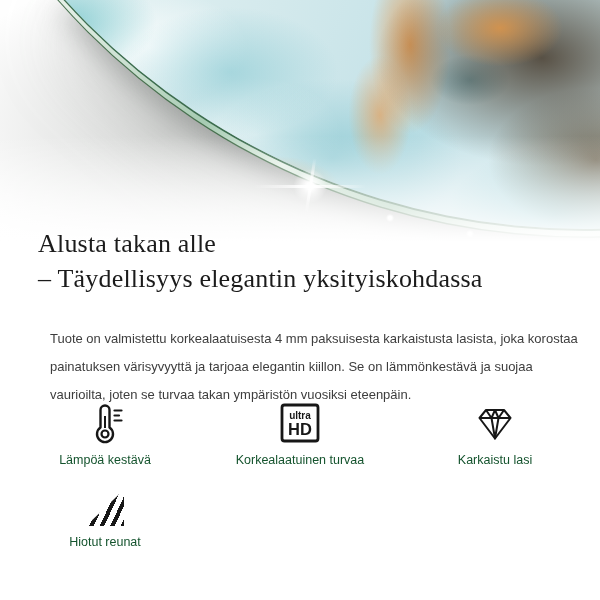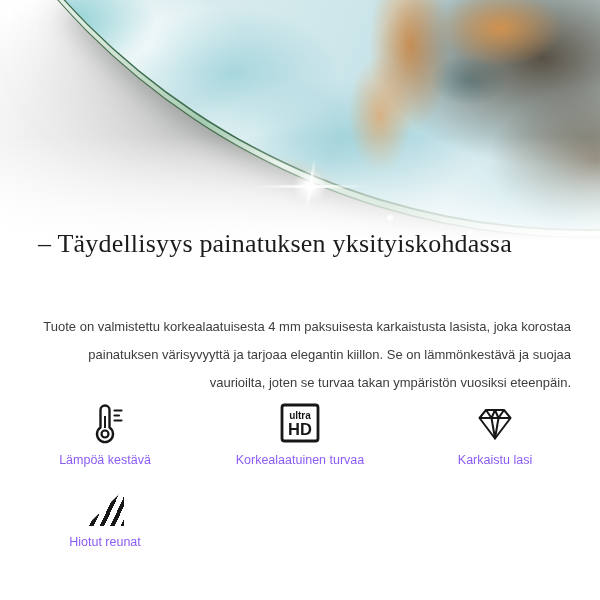--- a/index.html
+++ b/index.html
@@ -77,21 +77,21 @@
     font-size:13px; line-height:28px; color:#3d3d3d;
   }
 
   
   .features {
     position:absolute; left:10px; top:399px; width:580px;
     display:grid; grid-template-columns:190px 200px 190px; grid-auto-rows:82px;
   }
   .feature { display:flex; flex-direction:column; align-items:center; }
   .ficon { height:48px; display:flex; align-items:center; justify-content:flex-start; color:#171717; }
-  .flabel { margin-top:6px; font-size:12.5px; color:#8b5cf6; }
+  .flabel { margin-top:6px; font-size:12.5px; color:#14532d; }
   .stripes {
     width:38px; height:38px; margin-top:4px;
     clip-path:polygon(0 100%, 100% 100%, 100% 4%);
     background:repeating-linear-gradient(115deg, #171717 0 4px, rgba(0,0,0,0) 4px 9.5px);
   }
   svg { display:block; }
 </style>
 </head>
 <body>
 
@@ -109,24 +109,25 @@
       <span class="ray-h"></span>
       <span class="ray-v"></span>
       <span class="glow"></span>
     </div>
     <span class="glint g1"></span>
     <span class="glint g2"></span>
     <div class="fade"></div>
   </div>
 
   <h1 class="heading" style="margin:0;">
-    <span style="display:block">– Täydellisyys painatuksen yksityiskohdassa</span>
+    <span style="display:block">Alusta takan alle</span>
+    <span style="display:block">– Täydellisyys elegantin yksityiskohdassa</span>
   </h1>
 
-  <p class="desc" style="margin:0;text-align:right;">Tuote on valmistettu korkealaatuisesta 4 mm paksuisesta karkaistusta lasista, joka korostaa painatuksen värisyvyyttä ja tarjoaa elegantin kiillon. Se on lämmönkestävä ja suojaa vaurioilta, joten se turvaa takan ympäristön vuosiksi eteenpäin.</p>
+  <p class="desc" style="margin:12px;">Tuote on valmistettu korkealaatuisesta 4 mm paksuisesta karkaistusta lasista, joka korostaa painatuksen värisyvyyttä ja tarjoaa elegantin kiillon. Se on lämmönkestävä ja suojaa vaurioilta, joten se turvaa takan ympäristön vuosiksi eteenpäin.</p>
 
   <div class="features">
 
     <div class="feature">
       <div class="ficon">
         <svg width="44" height="44" viewBox="0 0 44 44" fill="none" stroke="currentColor">
           <path d="M17.5 9 a4.5 4.5 0 0 1 9 0 V26.5 a8 8 0 1 1 -9 0 Z" stroke-width="2.4" stroke-linejoin="round"></path>
           <line x1="22" y1="15" x2="22" y2="27" stroke-width="2"></line>
           <circle cx="22" cy="33" r="3.5" stroke-width="2.2"></circle>
           <line x1="31.5" y1="9.5" x2="38.5" y2="9.5" stroke-width="2.2" stroke-linecap="round"></line>

